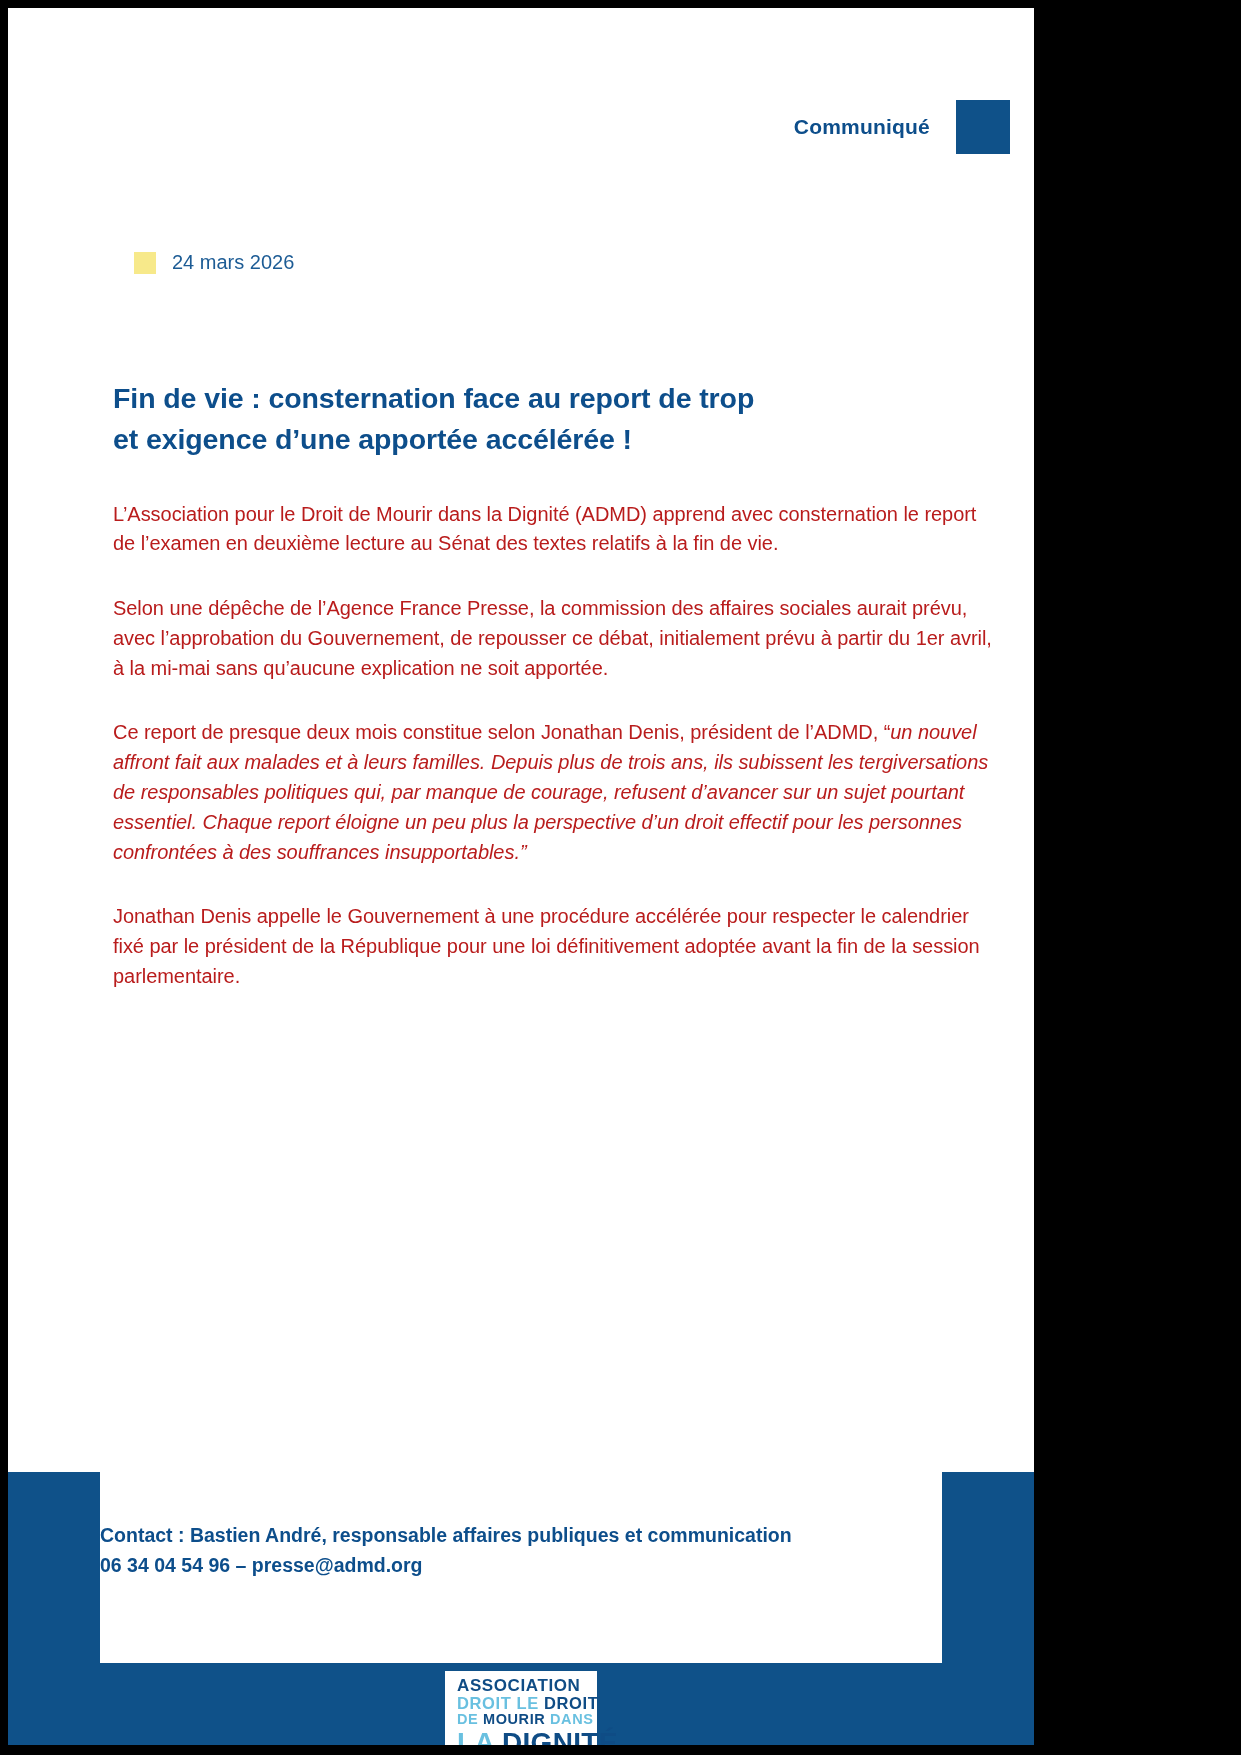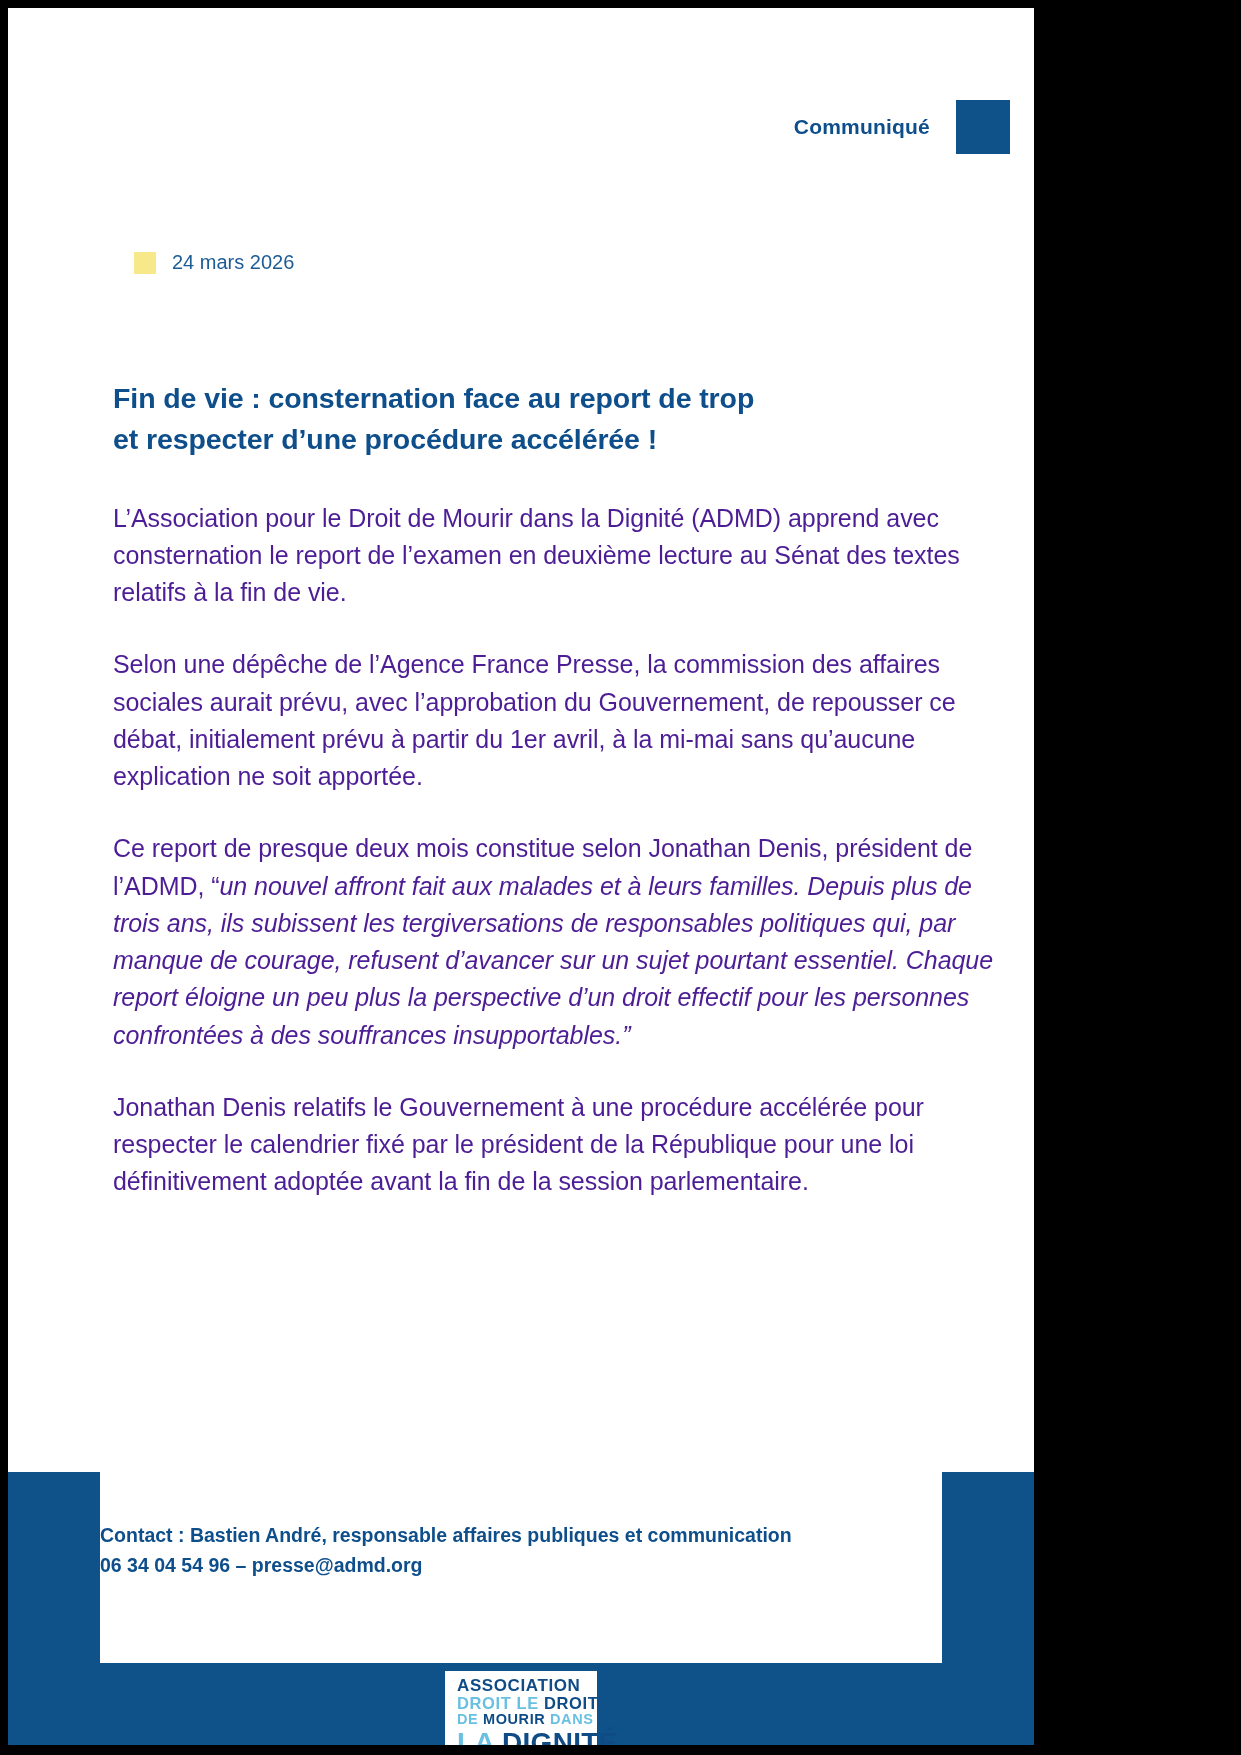--- a/index.html
+++ b/index.html
@@ -80,22 +80,22 @@
     color: #0d4e8b;
     font-size: 28.5px;
     font-weight: bold;
     line-height: 1.43;
     letter-spacing: -0.1px;
     margin: 0 0 40px 0;
   }
   #doc-title .tline { display: block; }
 
   .para {
-    color: #4c1d95;
-    font-size: 25px;
+    color: #b91c1c;
+    font-size: 20px;
     line-height: 1.49;
     margin: 0 0 35px 0;
     font-weight: 400;
     letter-spacing: -0.05px;
   }
   .para:last-child { margin-bottom: 0; }
   .para .quoted { font-style: italic; }
 
   
   .footer-col {
@@ -175,30 +175,30 @@
 
   <div id="date-row">
     <div id="date-marker"></div>
     <div id="date-text">24 mars 2026</div>
   </div>
 
   <div id="content">
 
     <h1 id="doc-title">
       <span class="tline">Fin de vie : consternation face au report de trop</span>
-      <span class="tline">et respecter d’une procédure accélérée !</span>
+      <span class="tline">et exigence d’une apportée accélérée !</span>
     </h1>
 
     <p class="para">L’Association pour le Droit de Mourir dans la Dignité (ADMD) apprend avec consternation le report de l’examen en deuxième lecture au Sénat des textes relatifs à la fin de vie.</p>
 
     <p class="para">Selon une dépêche de l’Agence France Presse, la commission des affaires sociales aurait prévu, avec l’approbation du Gouvernement, de repousser ce débat, initialement prévu à partir du 1er avril, à la mi-mai sans qu’aucune explication ne soit apportée.</p>
 
     <p class="para"><span>Ce report de presque deux mois constitue selon Jonathan Denis, président de l’ADMD, “</span><span class="quoted">un nouvel affront fait aux malades et à leurs familles. Depuis plus de trois ans, ils subissent les tergiversations de responsables politiques qui, par manque de courage, refusent d’avancer sur un sujet pourtant essentiel. Chaque report éloigne un peu plus la perspective d’un droit effectif pour les personnes confrontées à des souffrances insupportables.</span><span class="quoted">”</span></p>
 
-    <p class="para">Jonathan Denis relatifs le Gouvernement à une procédure accélérée pour respecter le calendrier fixé par le président de la République pour une loi définitivement adoptée avant la fin de la session parlementaire.</p>
+    <p class="para">Jonathan Denis appelle le Gouvernement à une procédure accélérée pour respecter le calendrier fixé par le président de la République pour une loi définitivement adoptée avant la fin de la session parlementaire.</p>
 
   </div>
 
   <div class="footer-col" id="footer-col-left"></div>
   <div class="footer-col" id="footer-col-right"></div>
   <div id="footer-band"></div>
 
   <div id="contact-block">
     <span>Contact : Bastien André, responsable affaires publiques et communication</span>
     <span>06 34 04 54 96 – presse@admd.org</span>

